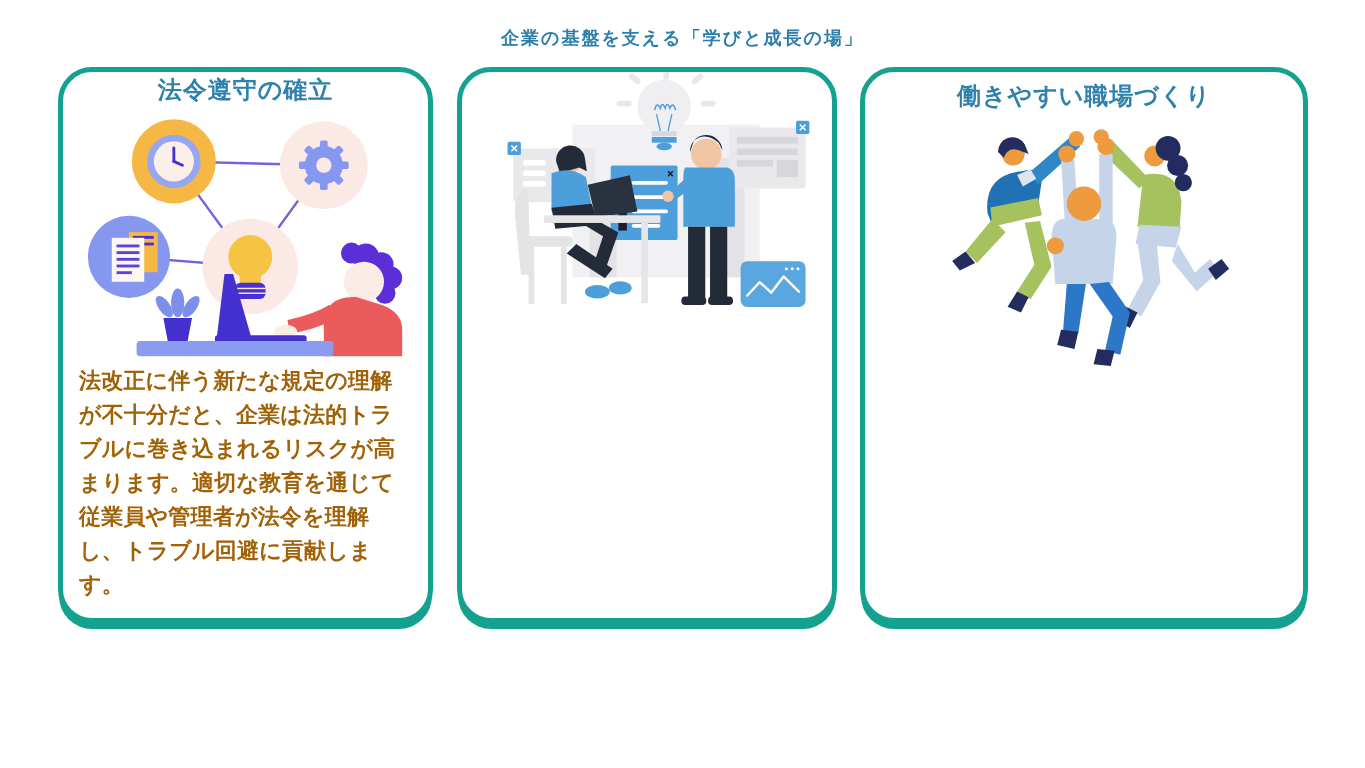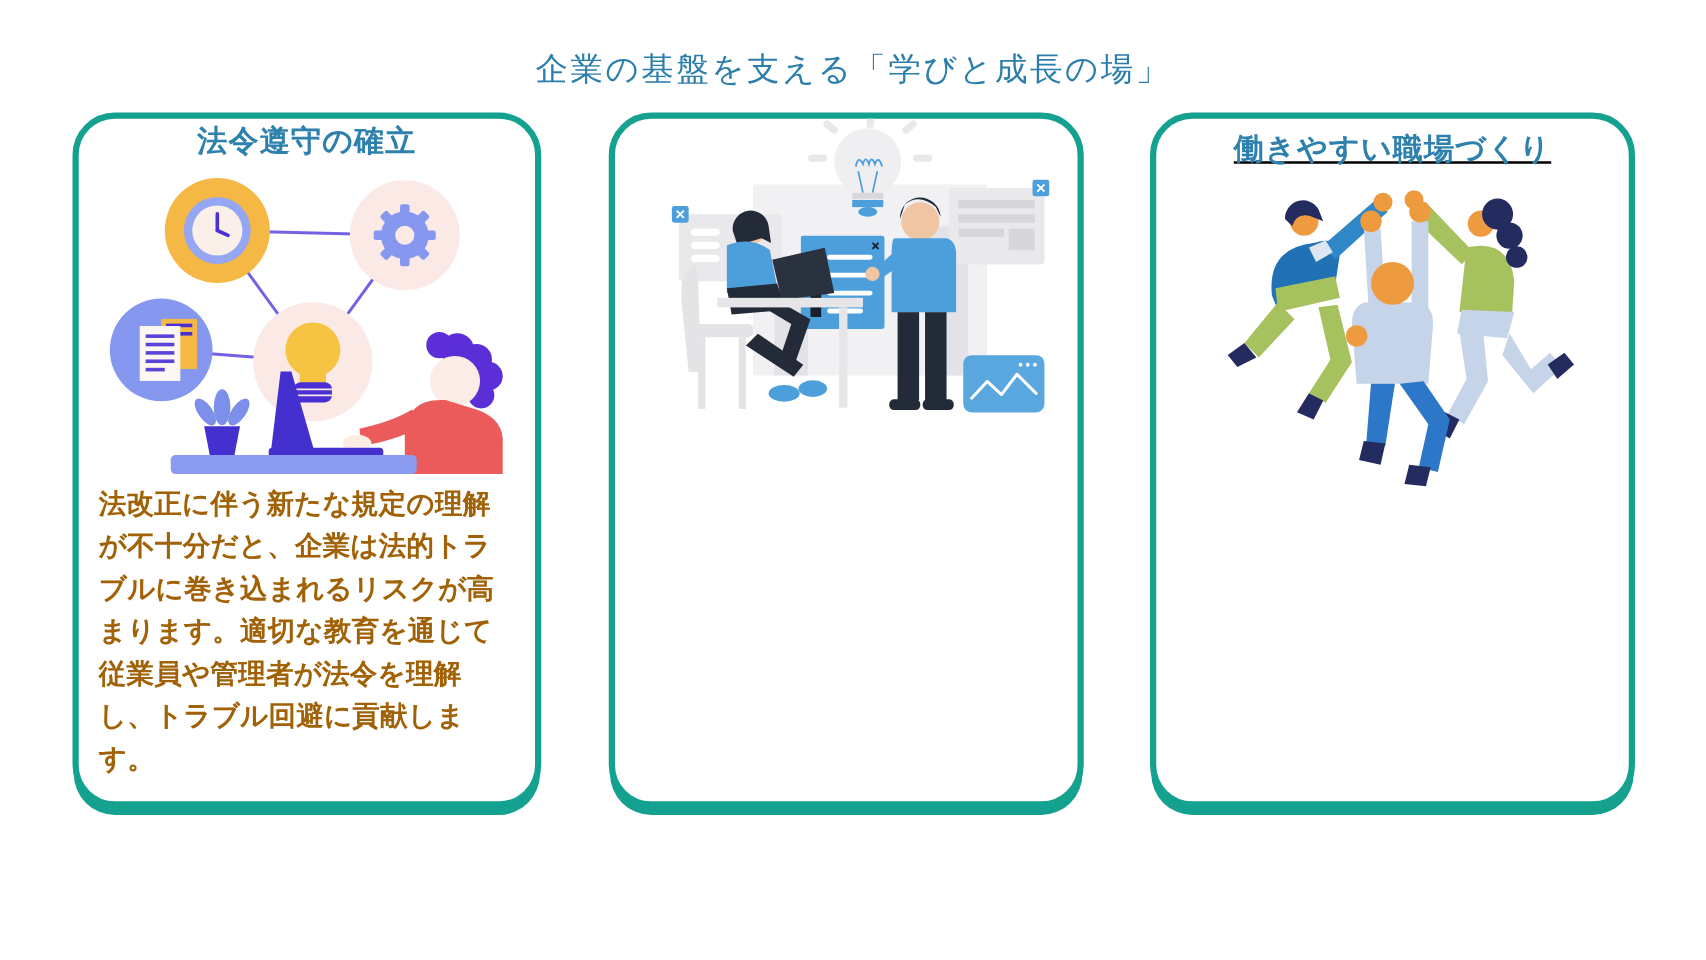--- a/index.html
+++ b/index.html
@@ -1,22 +1,22 @@
 <!DOCTYPE html>
 <html lang="ja"><head>
 <meta charset="utf-8">
 <style>
   * { margin:0; padding:0; box-sizing:border-box; }
   html,body { width:1365px; height:768px; background:#ffffff; overflow:hidden;
     font-family:"DejaVu Sans","Liberation Sans",sans-serif; }
   .page { position:relative; width:1365px; height:768px; background:#fff; }
 
   .main-title {
-    margin-top:38px; text-align:center;
-    font-size:26px; font-weight:normal; letter-spacing:2px;
+    margin-top:26px; text-align:center;
+    font-size:18px; font-weight:bold; letter-spacing:2px;
     color:#2B7EA9;
   }
   .intro {
     margin:16px 62px 0 63px;
     font-size:24.5px; font-weight:bold; line-height:1.38;
     color:#0f0f0f; text-indent:1em; letter-spacing:0.5px;
   }
 
   .cards {
     margin:17px 57px 0 58px;
@@ -25,21 +25,21 @@
   .card {
     background:#fff;
     border:5px solid #14A18F;
     border-radius:34px;
     box-shadow:0 7px 0 -1px #14A18F;
     padding:0 16px 16px;
     display:flex; flex-direction:column;
   }
   .card-1 { width:375px; }
   .card-2 { width:380px; }
-  .card-3 { width:388px;text-decoration:underline; }
+  .card-3 { width:448px; }
   .card-title {
     text-align:center; color:#2E81AC;
     font-size:24px; font-weight:bold; letter-spacing:1px;
     margin-top:8px;
   }
   .card-1 .card-title { margin-top:2px; }
   .illus { height:256px; display:flex; align-items:center; justify-content:center; }
   .illus svg { width:100%; height:100%; }
   .card-body {
     font-size:22px; font-weight:bold; color:#a16207;

